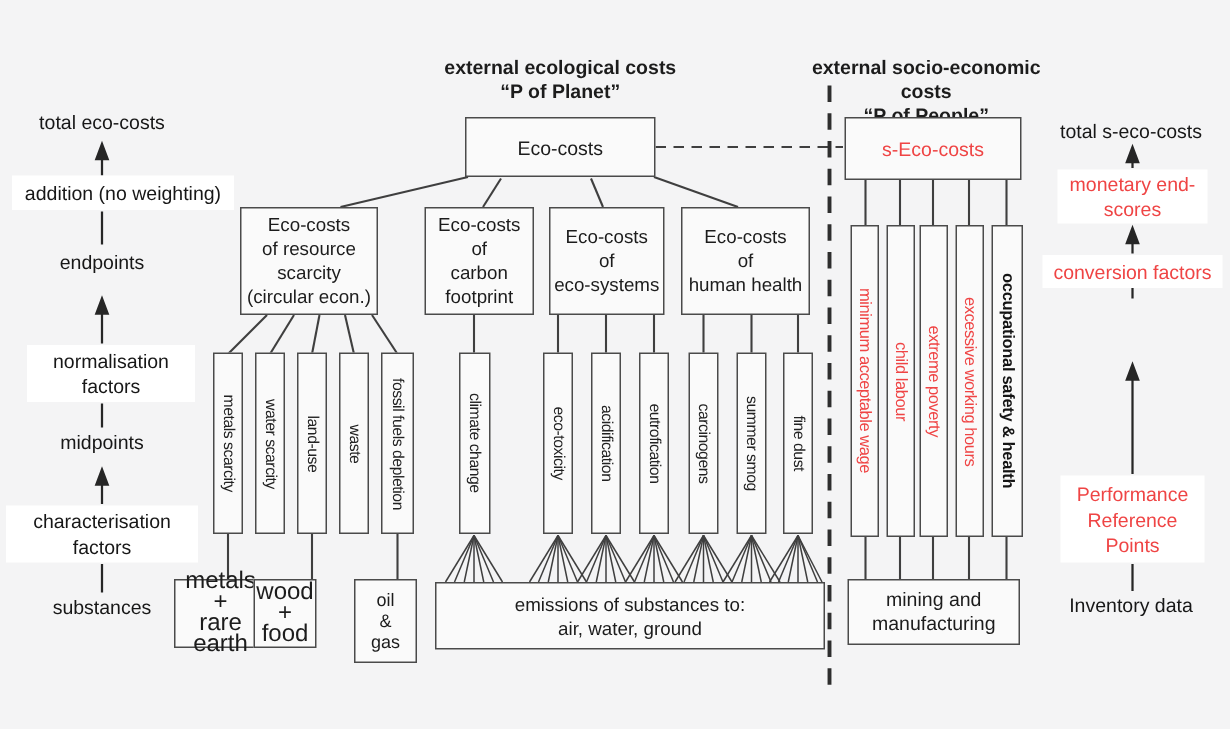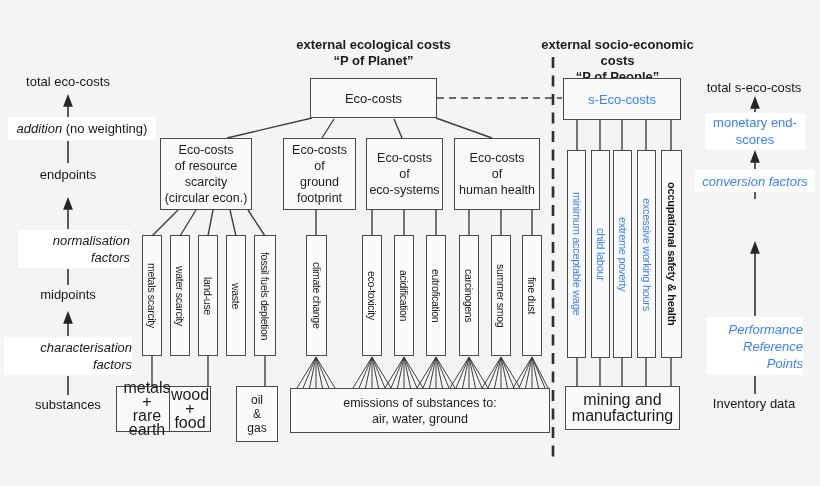--- a/index.html
+++ b/index.html
@@ -10,22 +10,22 @@
   .lbl-bold{font-weight:400;}
   .heading{font-size:13px;font-weight:700;color:#1c1c1c;text-align:center;line-height:16px;}
   .box{border:1.5px solid #4a4a4a;background:#fafafa;display:flex;flex-direction:column;
        align-items:center;justify-content:center;text-align:center;color:#1c1c1c;}
   .box .ln{line-height:16px;}
   .bar{border:1.5px solid #4a4a4a;background:#fafafa;writing-mode:vertical-rl;
        display:flex;align-items:center;justify-content:center;font-size:10.5px;
        letter-spacing:-0.3px;color:#222;overflow:hidden;white-space:nowrap;}
   .whitebox{background:#ffffff;display:flex;flex-direction:column;align-items:center;
             justify-content:center;text-align:center;font-size:13px;color:#171717;line-height:17px;}
-  .em{font-style:italic;text-align:right;}
-  .gray{color:#3b82f6;}
+  .em{}
+  .gray{color:#ef4444;}
   .boldbar{font-weight:700;color:#141414;letter-spacing:-0.2px;}
   svg{display:block;}
 </style>
 </head>
 <body>
 
 <div id="canvas">
 
   <svg class="abs" style="left:0;top:0" width="820" height="486">
     <g stroke="#3f3f3f" stroke-width="1.4" fill="none">
@@ -161,21 +161,21 @@
 
   <div class="abs box" style="left:160px;top:138px;width:92px;height:72px;font-size:12.5px">
     <div class="ln">Eco-costs</div>
     <div class="ln">of resource</div>
     <div class="ln">scarcity</div>
     <div class="ln">(circular econ.)</div>
   </div>
   <div class="abs box" style="left:283px;top:138px;width:73px;height:72px;font-size:12.5px">
     <div class="ln">Eco-costs</div>
     <div class="ln">of</div>
-    <div class="ln">ground</div>
+    <div class="ln">carbon</div>
     <div class="ln">footprint</div>
   </div>
   <div class="abs box" style="left:366px;top:138px;width:77px;height:72px;font-size:12.5px">
     <div class="ln">Eco-costs</div>
     <div class="ln">of</div>
     <div class="ln">eco-systems</div>
   </div>
   <div class="abs box" style="left:454px;top:138px;width:86px;height:72px;font-size:12.5px">
     <div class="ln">Eco-costs</div>
     <div class="ln">of</div>
@@ -213,21 +213,21 @@
   </div>
   <div class="abs box" style="left:236px;top:386px;width:42px;height:56px;font-size:12px">
     <div style="line-height:14px">oil</div>
     <div style="line-height:14px">&amp;</div>
     <div style="line-height:14px">gas</div>
   </div>
   <div class="abs box" style="left:290px;top:388px;width:260px;height:45px;font-size:12.5px">
     <div class="ln">emissions of substances to:</div>
     <div class="ln">air, water, ground</div>
   </div>
-  <div class="abs box" style="left:565px;top:386px;width:115px;height:44px;font-size:16px">
+  <div class="abs box" style="left:565px;top:386px;width:115px;height:44px;font-size:13px">
     <div class="ln">mining and</div>
     <div class="ln">manufacturing</div>
   </div>
 
   <div class="abs lbl" style="left:0;top:74px;width:136px">total eco-costs</div>
   <div class="abs whitebox" style="left:8px;top:117px;width:148px;height:23px">
     <div><span class="em">addition</span><span> (no weighting)</span></div>
   </div>
   <div class="abs lbl" style="left:0;top:167px;width:136px">endpoints</div>
   <div class="abs whitebox em" style="left:18px;top:230px;width:112px;height:38px">normalisation factors</div>

